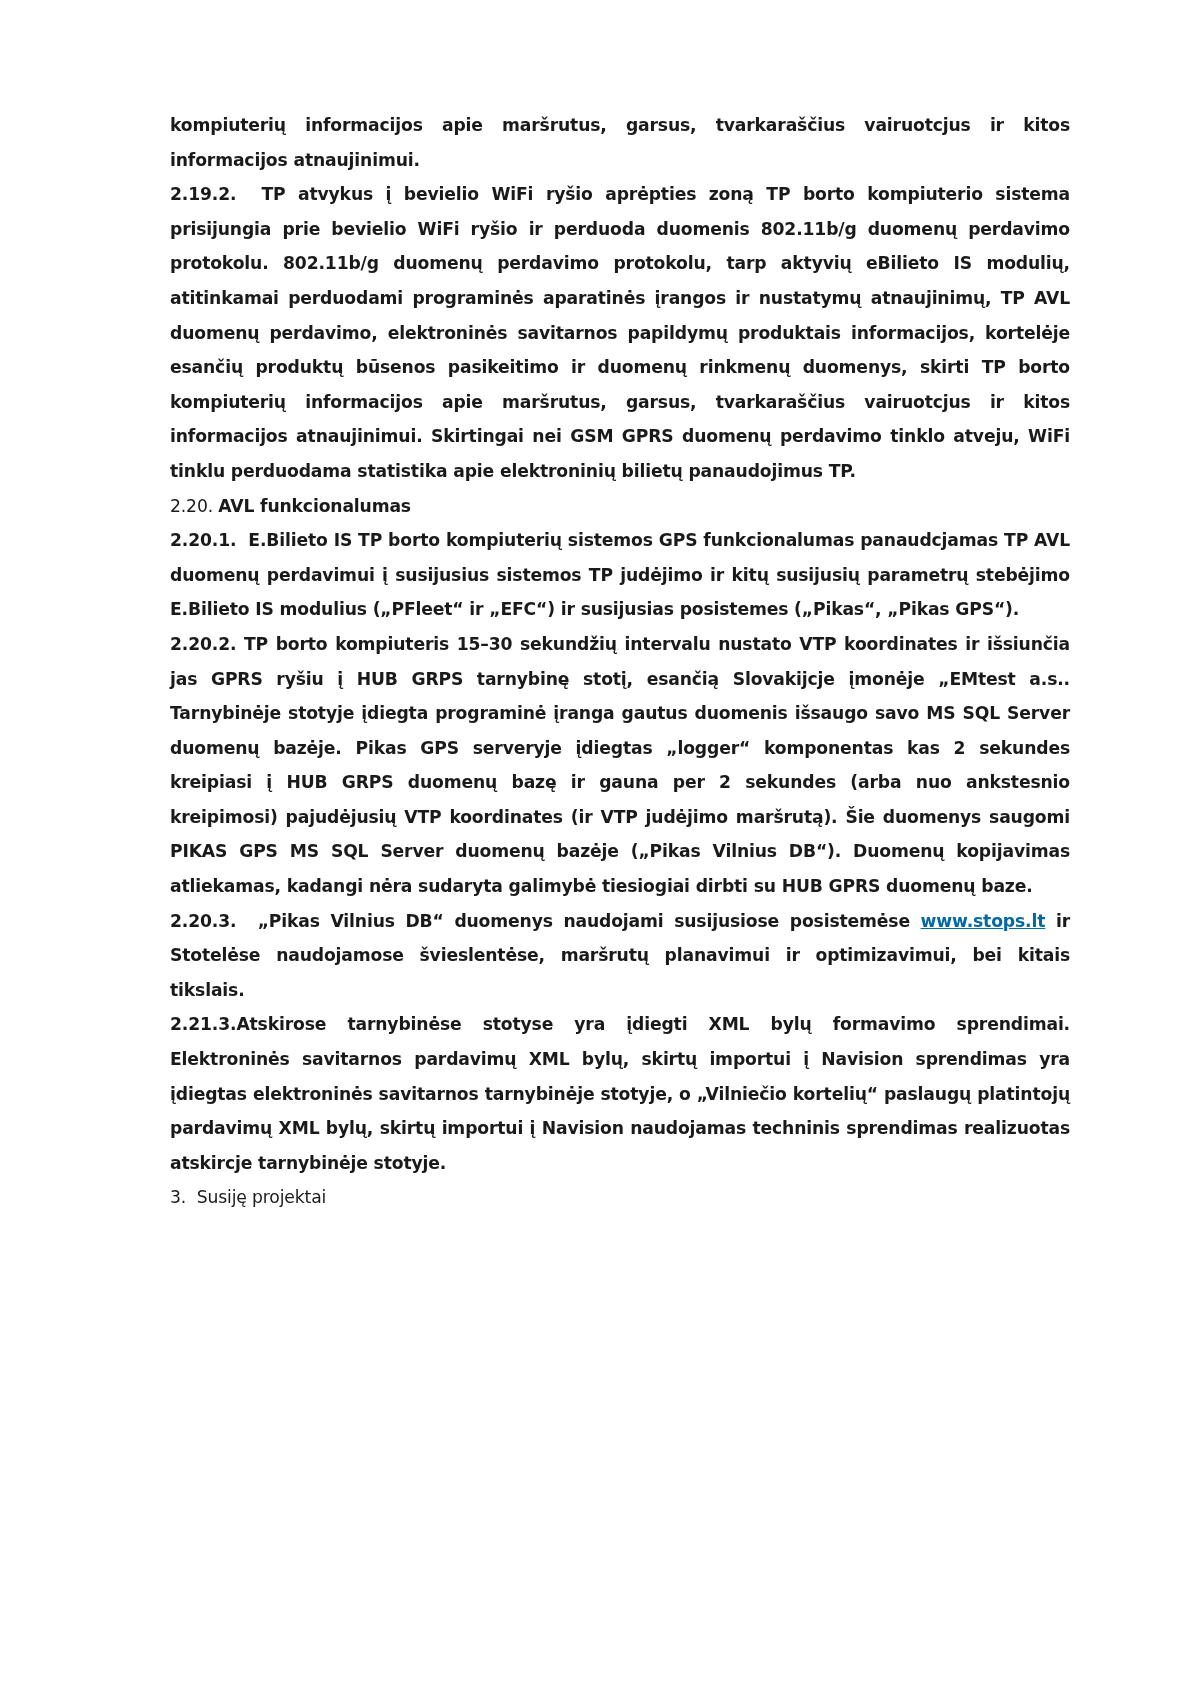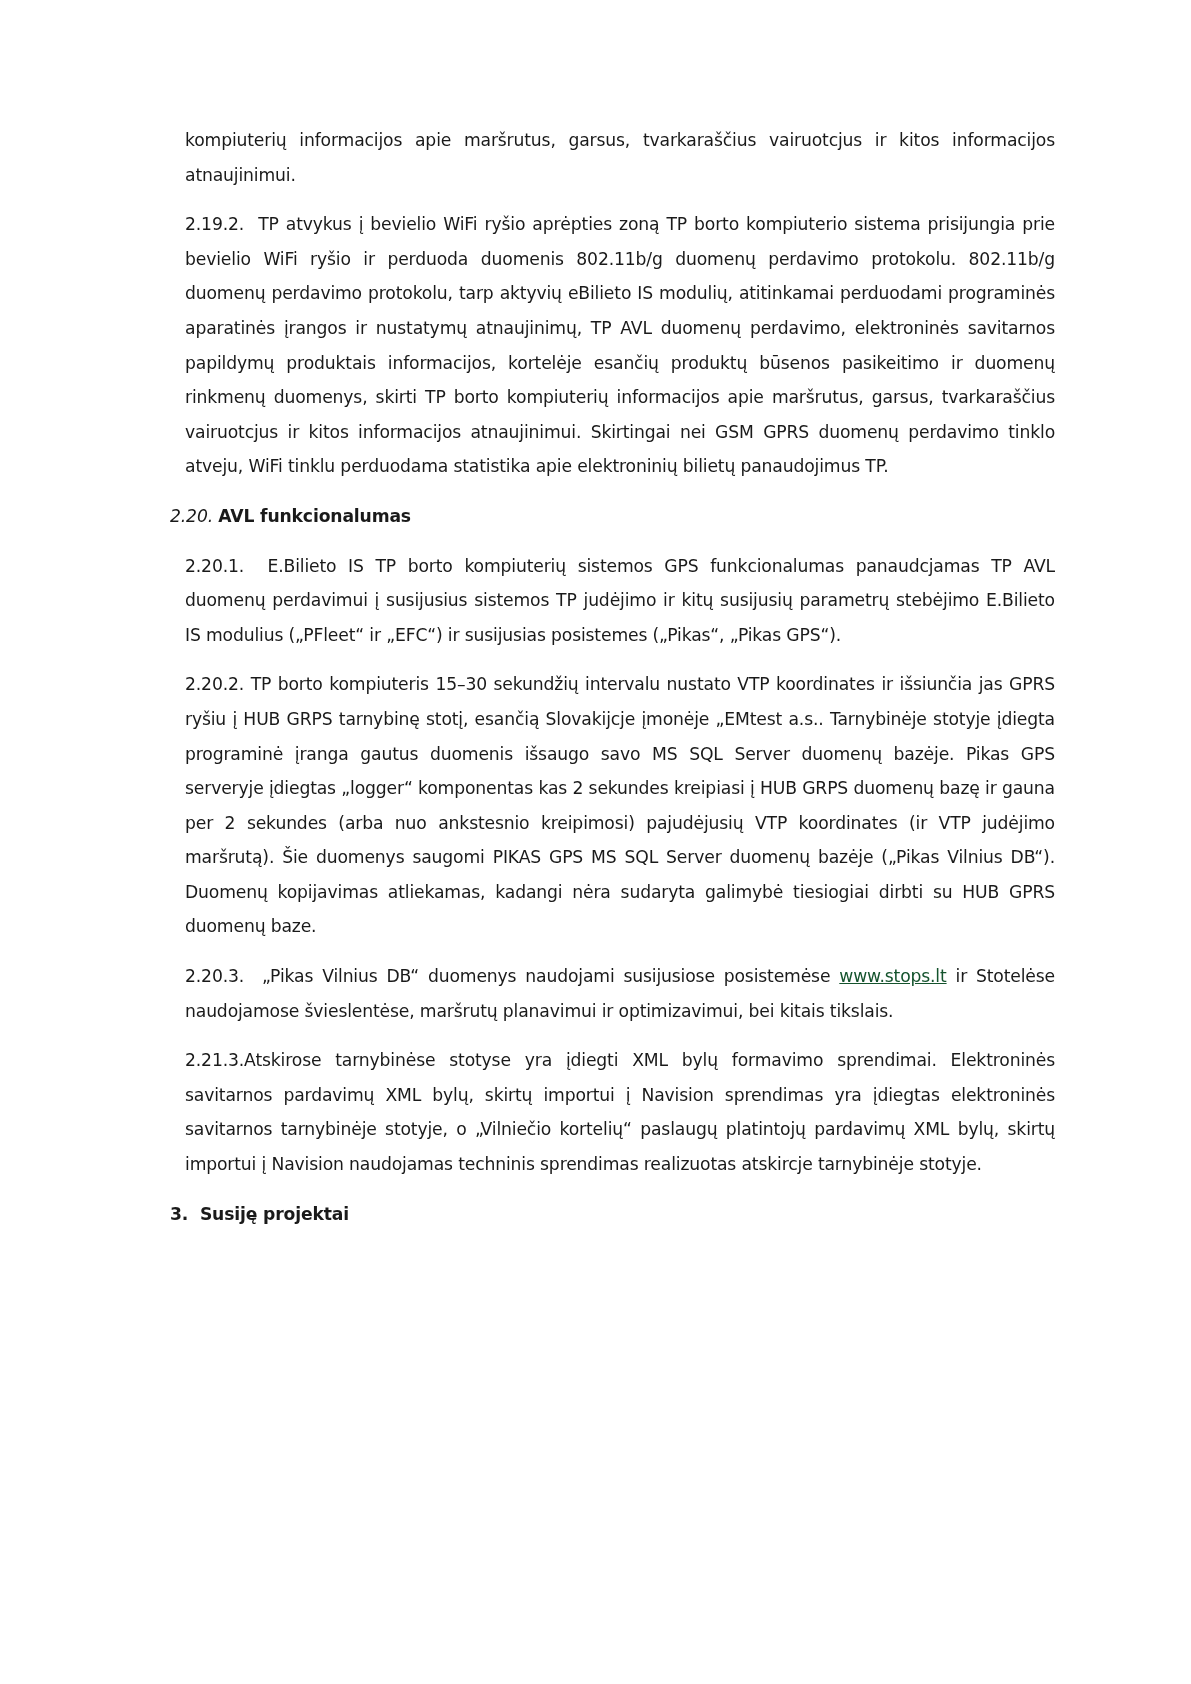--- a/index.html
+++ b/index.html
@@ -18,38 +18,39 @@
     .page {
       position: absolute;
       left: 170px;
       top: 108px;
       width: 900px;
       font-size: 17.2px;
       line-height: 34.6px;
       letter-spacing: -0.15px;
     }
     .para {
-      margin: 15px;
+      margin: 0;
       text-align: justify;
       text-align-last: left;
+      font-weight: bold;
     }
     .heading {
       margin: 0;
     }
-    .heading .num { font-weight: normal; font-style: italic; }
+    .heading .num { font-weight: normal; }
     .heading .title { font-weight: bold; margin-top: 42px; }
     .italic { font-style: italic; }
     .link {
-      color: #14532d;
+      color: #0369a1;
       text-decoration: underline;
       cursor: pointer;
     }
     .section-heading {
       margin: 0;
-      font-weight: bold;
+      font-weight: normal;
     }
   </style>
 </head>
 <body>
 
 <div class="page">
 
   <p class="para">
     <span>kompiuterių informacijos apie maršrutus, garsus, tvarkaraščius vairuotcjus ir kitos informacijos atnaujinimui.</span>
   </p>

